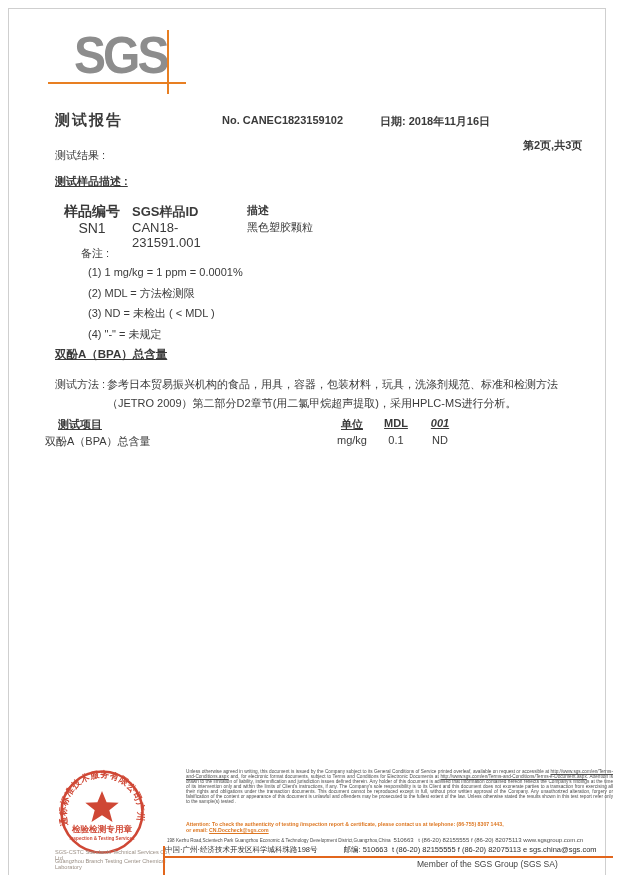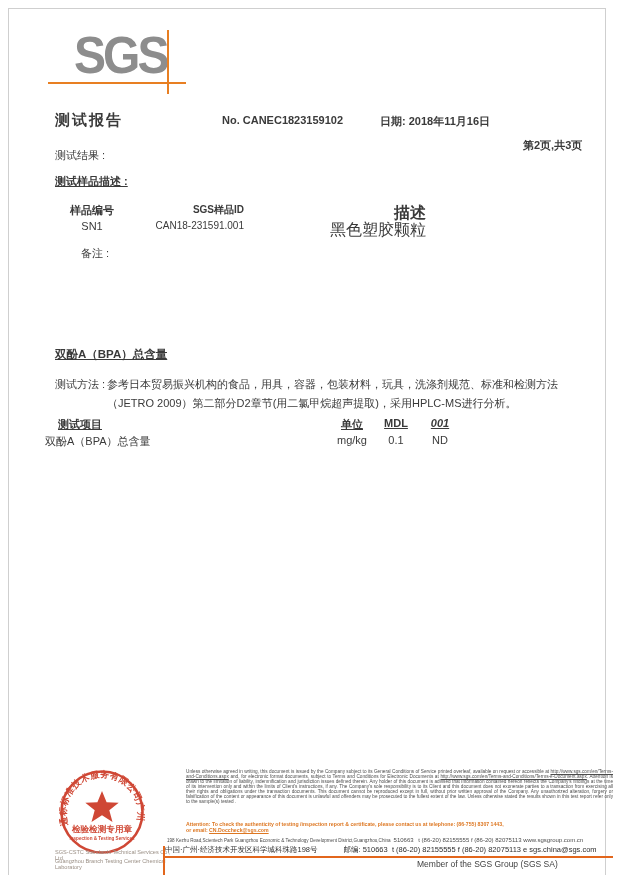--- a/index.html
+++ b/index.html
@@ -21,23 +21,23 @@
   .report-no { position:absolute; left:222px; top:114px; font-size:11px; font-weight:bold; }
   .report-date { position:absolute; left:380px; top:114px; font-size:11px; font-weight:bold; }
   .report-pages { position:absolute; left:523px; top:114px; font-size:11px; font-weight:bold;margin-top:24px; }
 
   .lbl { font-size:11px; }
   .u { text-decoration:underline; }
   .results-label { position:absolute; left:55px; top:148px; }
   .sampledesc-label { position:absolute; left:55px; top:174px; font-weight:bold; text-decoration:underline; }
 
   
-  .st-c1 { position:absolute; left:60px;  width:64px;  text-align:center; font-size:11px; }
-  .st-c2 { position:absolute; left:132px; width:112px; text-align:right; font-size:10px; }
-  .st-c3 { position:absolute; left:256px; width:170px; text-align:right;   font-size:16px; }
+  .st-c1 { position:absolute; left:60px;  width:64px;  text-align:center; font-size:14px; }
+  .st-c2 { position:absolute; left:132px; width:112px; text-align:left; font-size:13px; }
+  .st-c3 { position:absolute; left:247px; width:170px; text-align:left;   font-size:11px; }
   .row-h { top:203px; font-weight:bold; }
   .row-v { top:220px; }
 
   .remarks-label { position:absolute; left:55px; top:246px;margin-left:26px; }
   .remarks { position:absolute; left:88px; top:262px; font-size:11px; line-height:20.5px; }
 
   .bpa-title { position:absolute; left:55px; top:347px; font-size:11.5px; font-weight:bold; text-decoration:underline; }
   .method-label { position:absolute; left:55px; top:377px; font-size:11px; }
   .method-text { position:absolute; left:107px; top:375px; width:470px; font-size:11px; line-height:19px; }
 
@@ -90,20 +90,26 @@
   <div class="lbl sampledesc-label">测试样品描述 :</div>
 
   <div class="st-c1 row-h">样品编号</div>
   <div class="st-c2 row-h">SGS样品ID</div>
   <div class="st-c3 row-h">描述</div>
   <div class="st-c1 row-v">SN1</div>
   <div class="st-c2 row-v">CAN18-231591.001</div>
   <div class="st-c3 row-v">黑色塑胶颗粒</div>
 
   <div class="lbl remarks-label">备注 :</div>
+  <div class="remarks">
+    <div>(1) 1 mg/kg = 1 ppm = 0.0001%</div>
+    <div>(2) MDL = 方法检测限</div>
+    <div>(3) ND = 未检出 ( &lt; MDL )</div>
+    <div>(4) "-" = 未规定</div>
+  </div>
 
   <div class="bpa-title">双酚A（BPA）总含量</div>
   <div class="method-label">测试方法 :</div>
   <div class="method-text">参考日本贸易振兴机构的食品，用具，容器，包装材料，玩具，洗涤剂规范、标准和检测方法（JETRO 2009）第二部分D2章节(用二氯甲烷超声提取)，采用HPLC-MS进行分析。</div>
 
   <div class="rt-item-h rt-head u">测试项目</div>
   <div class="rt-unit rt-head u">单位</div>
   <div class="rt-mdl rt-head u">MDL</div>
   <div class="rt-s1 rt-head u ital">001</div>
   <div class="rt-item rt-row">双酚A（BPA）总含量</div>

